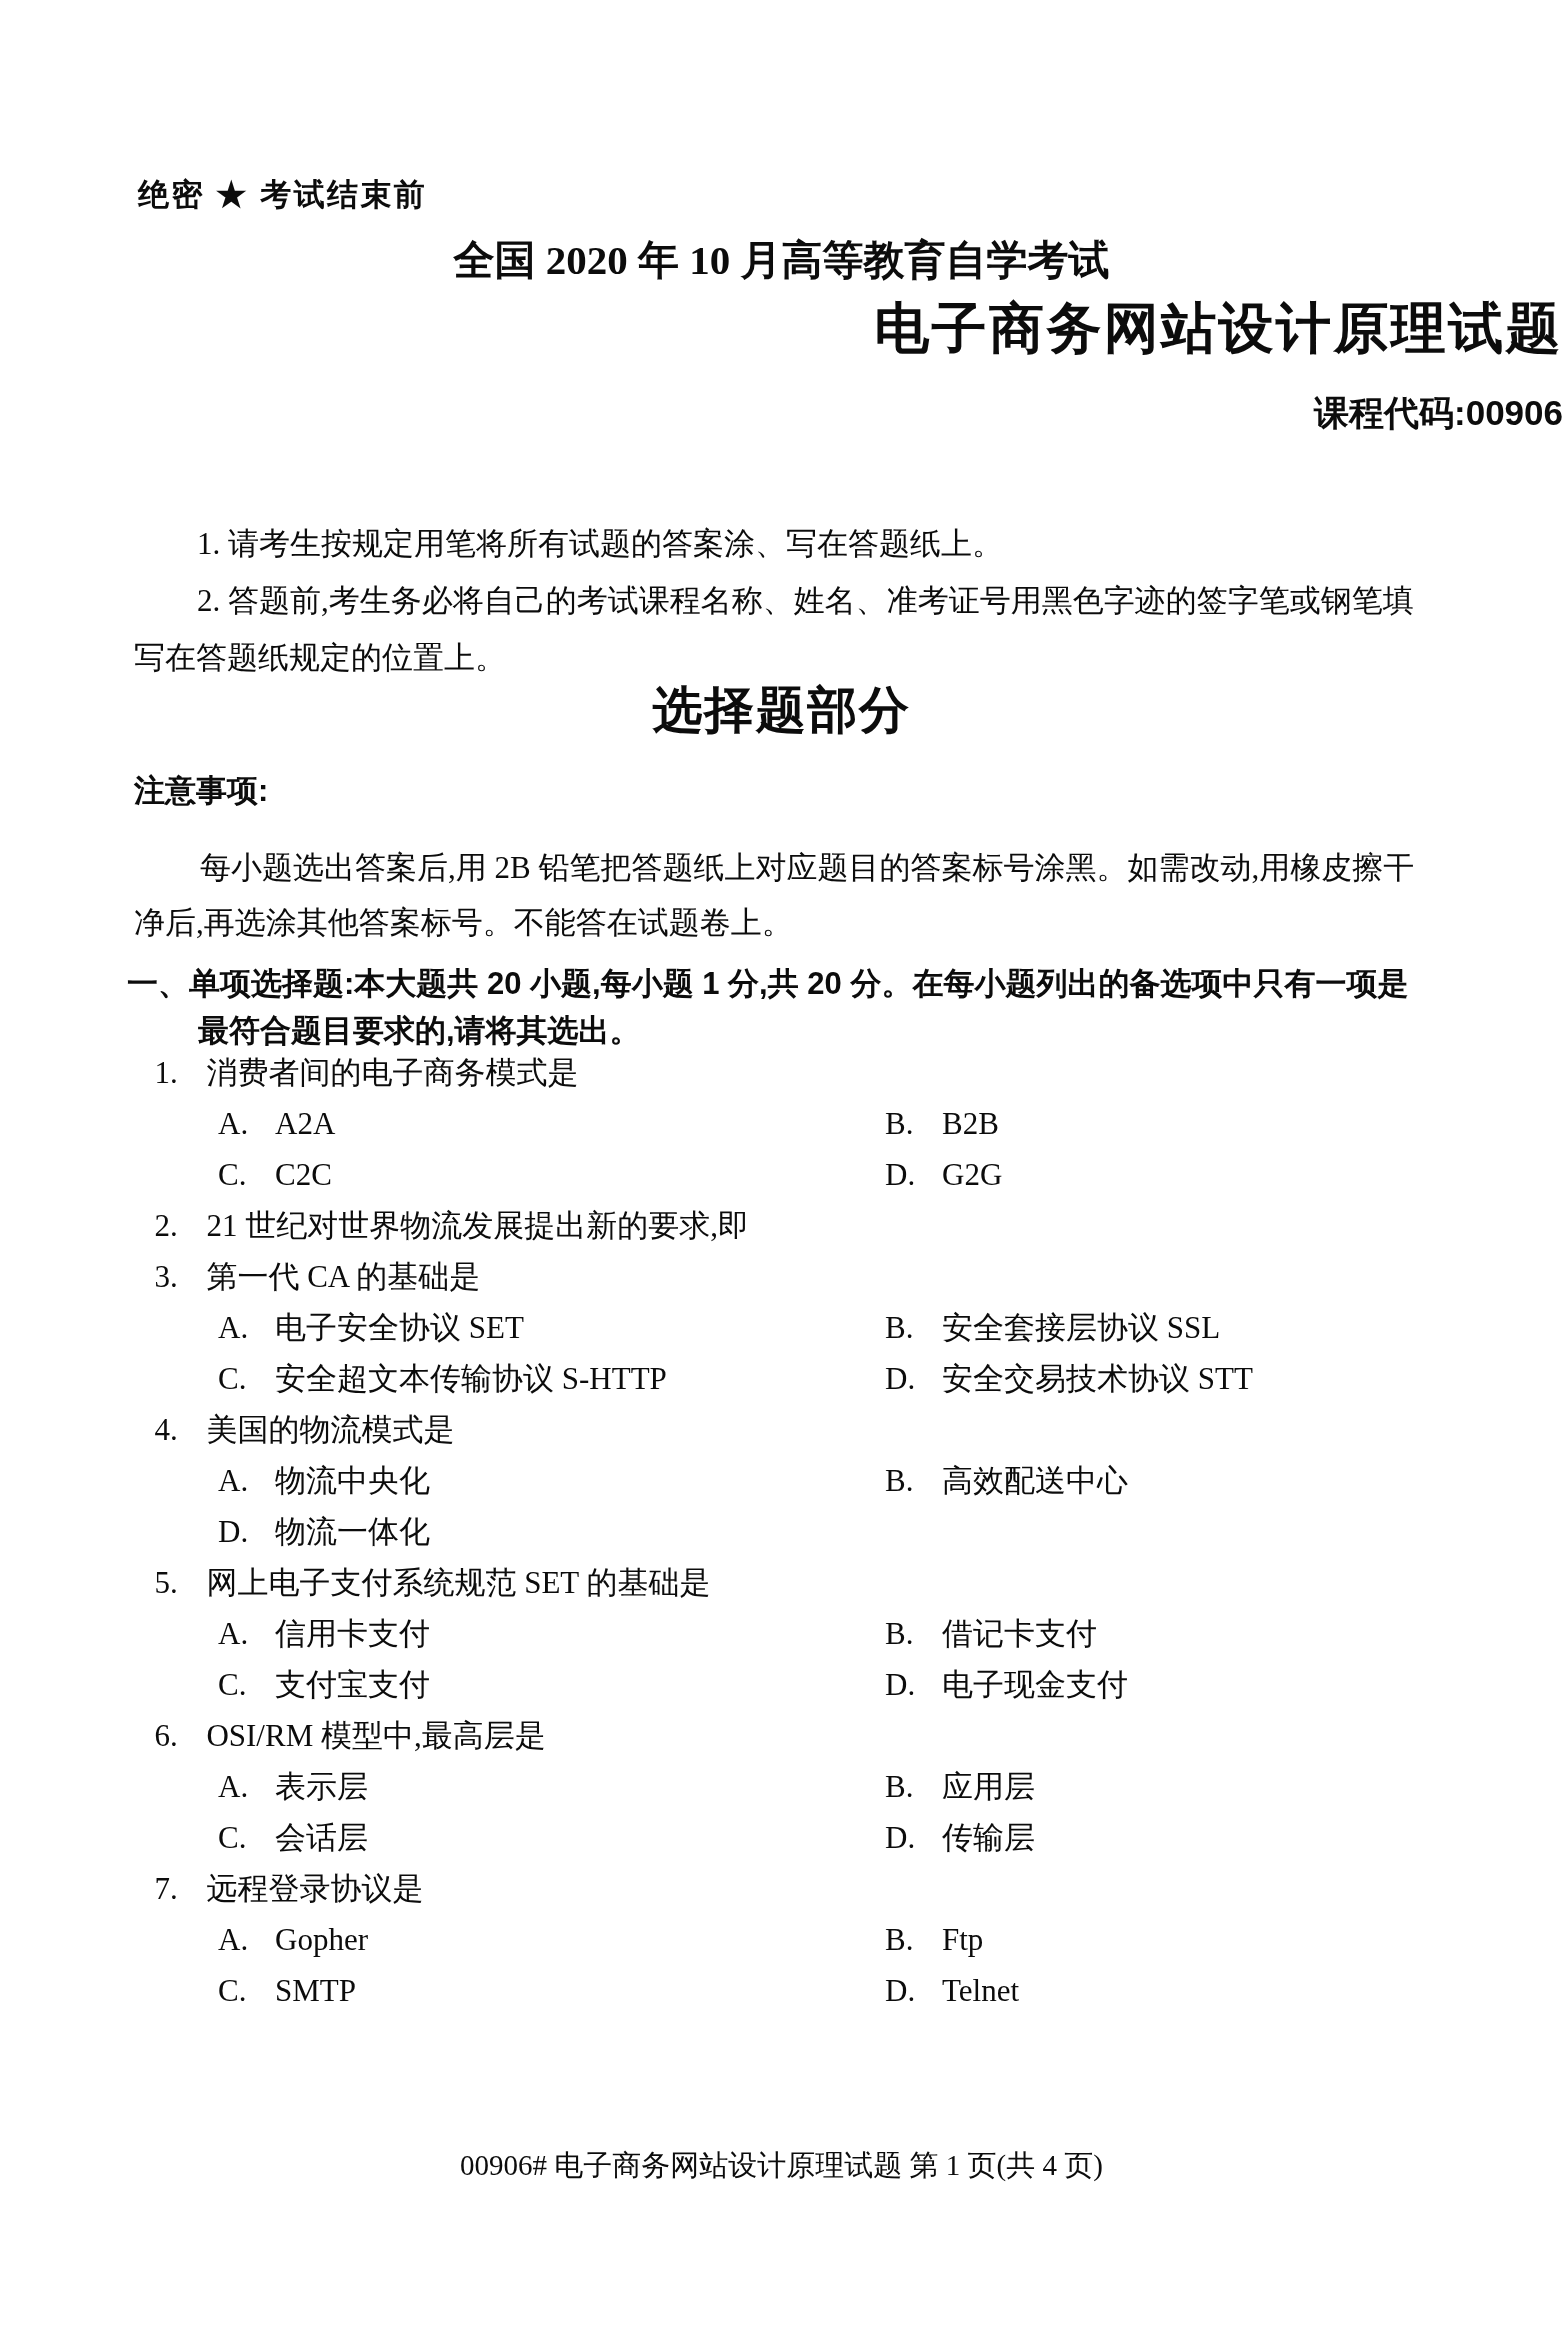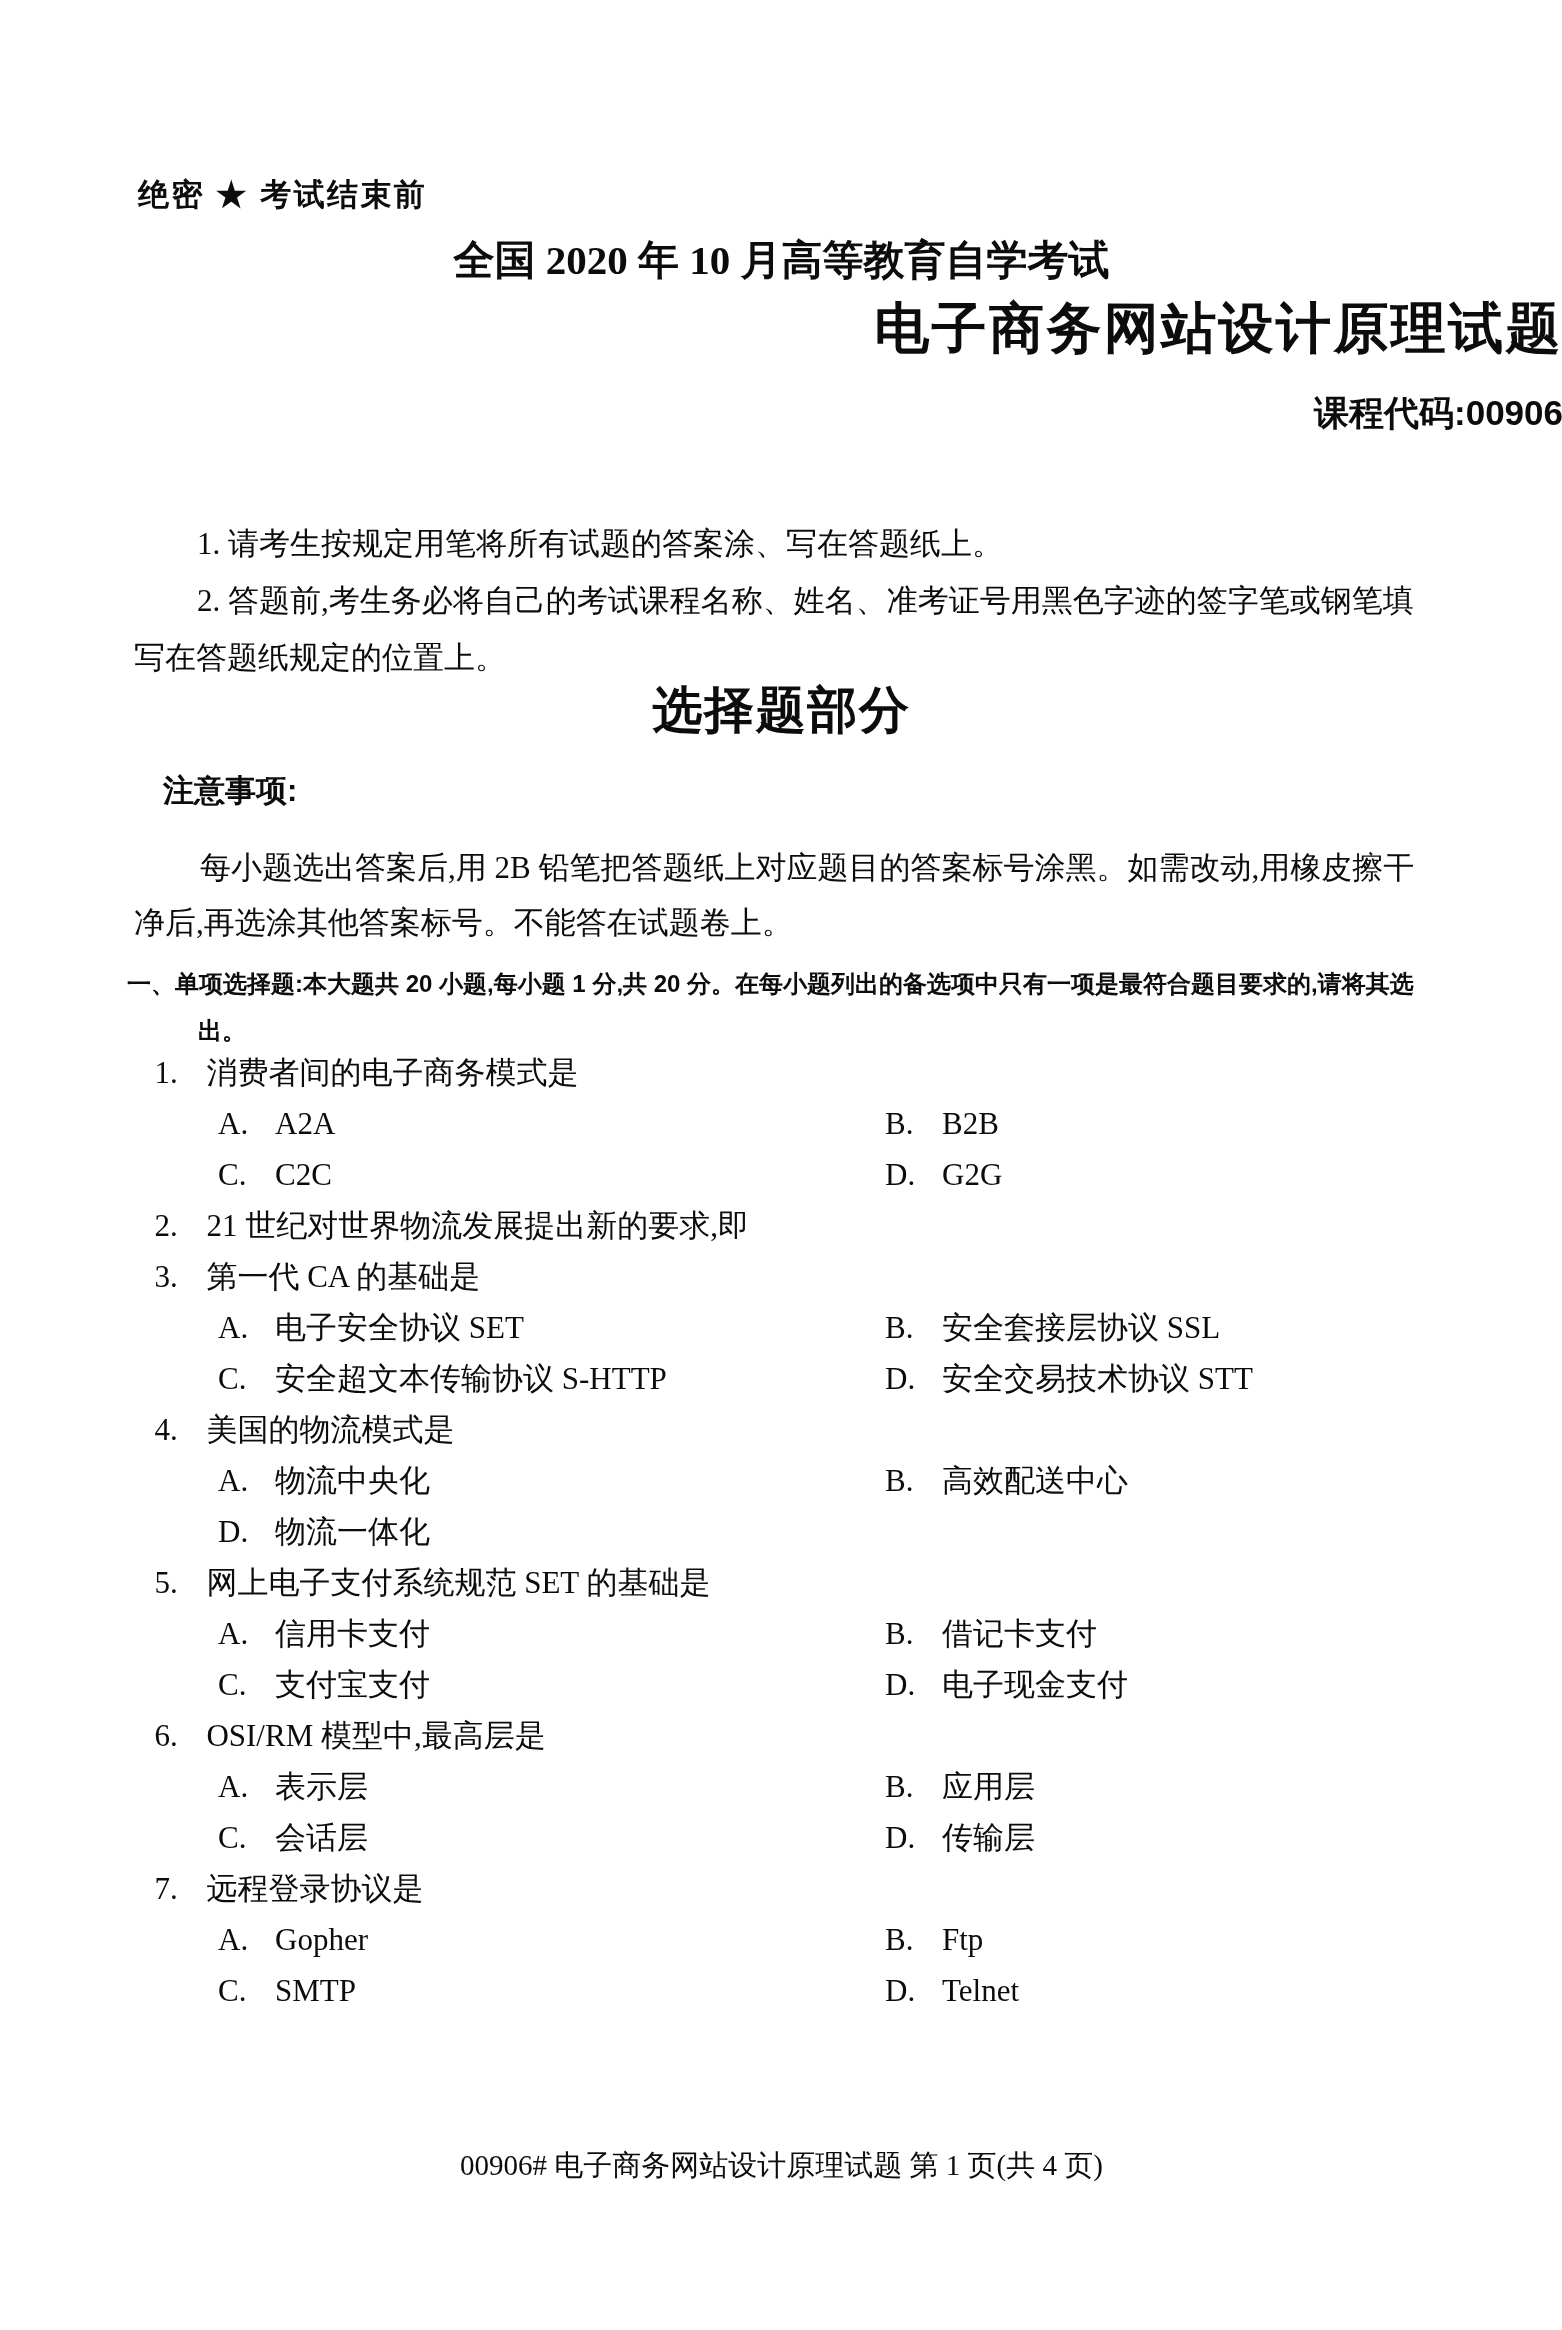--- a/index.html
+++ b/index.html
@@ -61,31 +61,30 @@
     font-size: 50px;
     font-weight: bold;
     font-family: "Liberation Sans", sans-serif;
     letter-spacing: 1.6px;
   }
   .notice-label {
     top: 770px; left: 134px;
     font-size: 31px;
     font-weight: bold;
     font-family: "Liberation Sans", sans-serif;
-    margin-left: 29px;
   }
   .notice-body {
     top: 809px; left: 134px; width: 1308px;
     font-size: 31px;
     line-height: 55px;
     text-indent: 66px;
   }
   .mcq-heading {
     top: 960px; left: 127px; width: 1232px;
-    font-size: 24px;
+    font-size: 31px;
     line-height: 47px;
     font-weight: bold;
     font-family: "Liberation Sans", sans-serif;
     padding-left: 71px;
     text-indent: -71px;
   }
   #questions {
     top: 1047px; left: 134px; width: 1320px;
     font-size: 31px;
     line-height: 51px;

